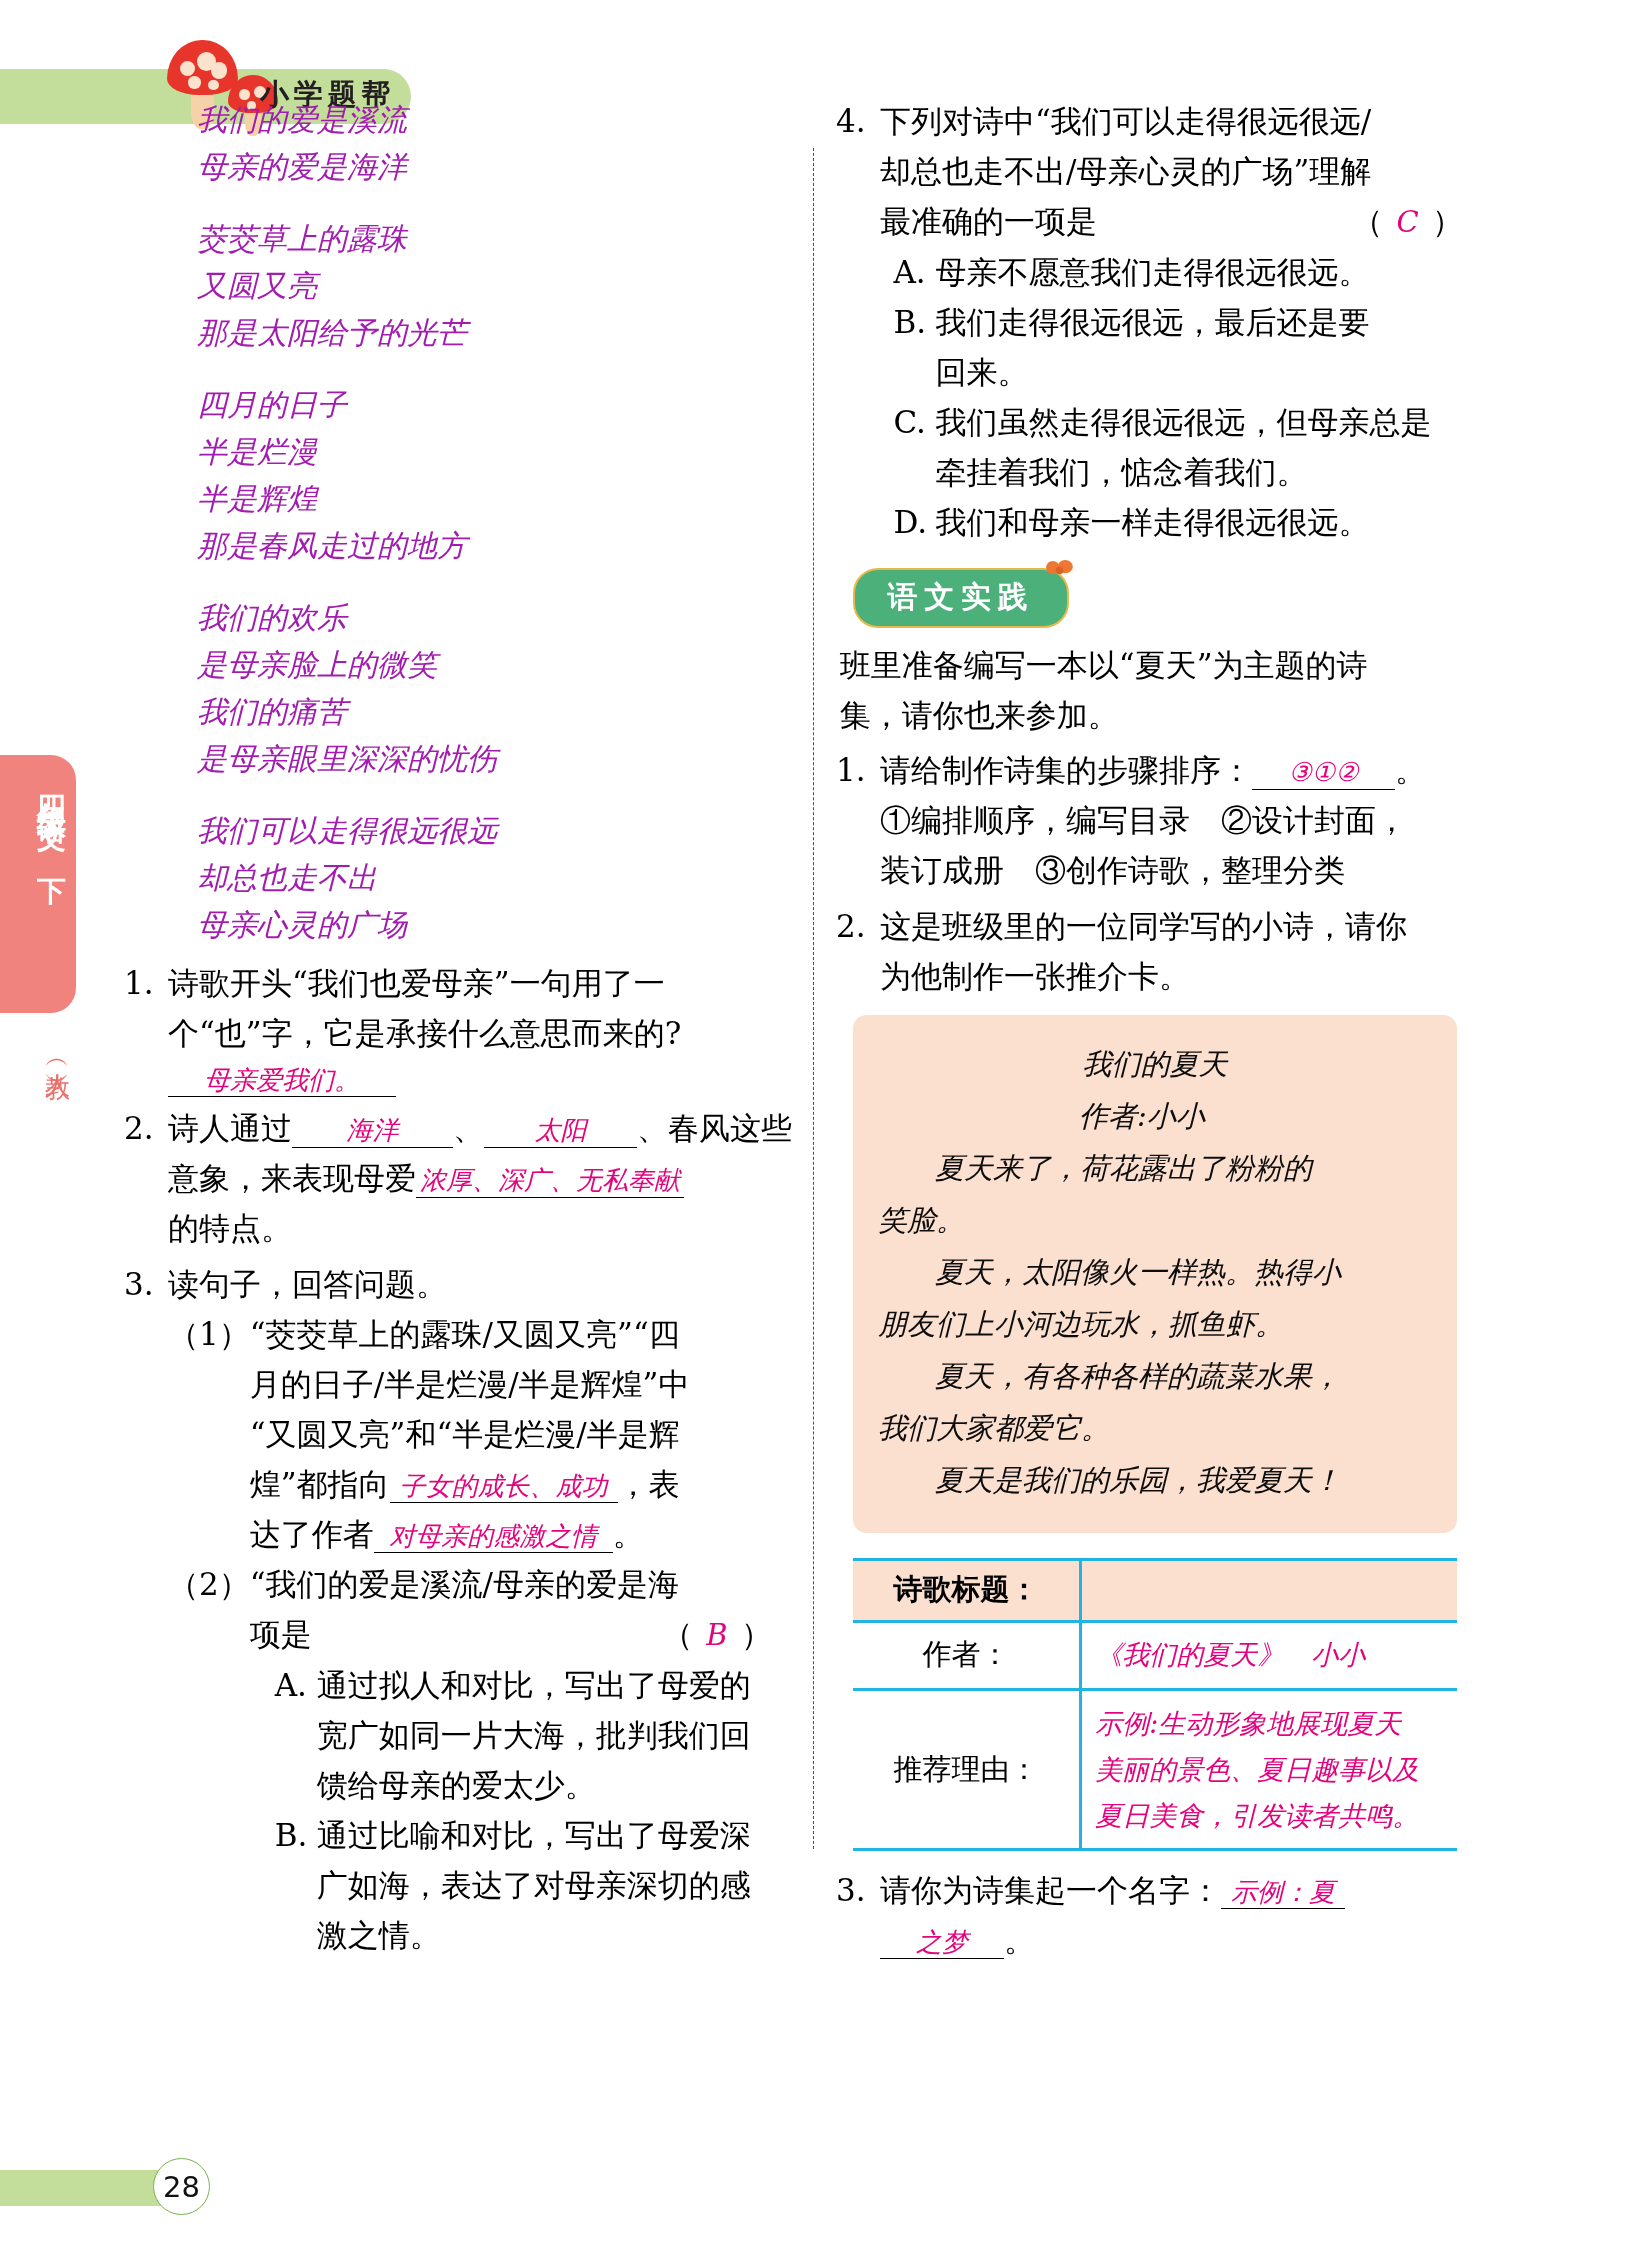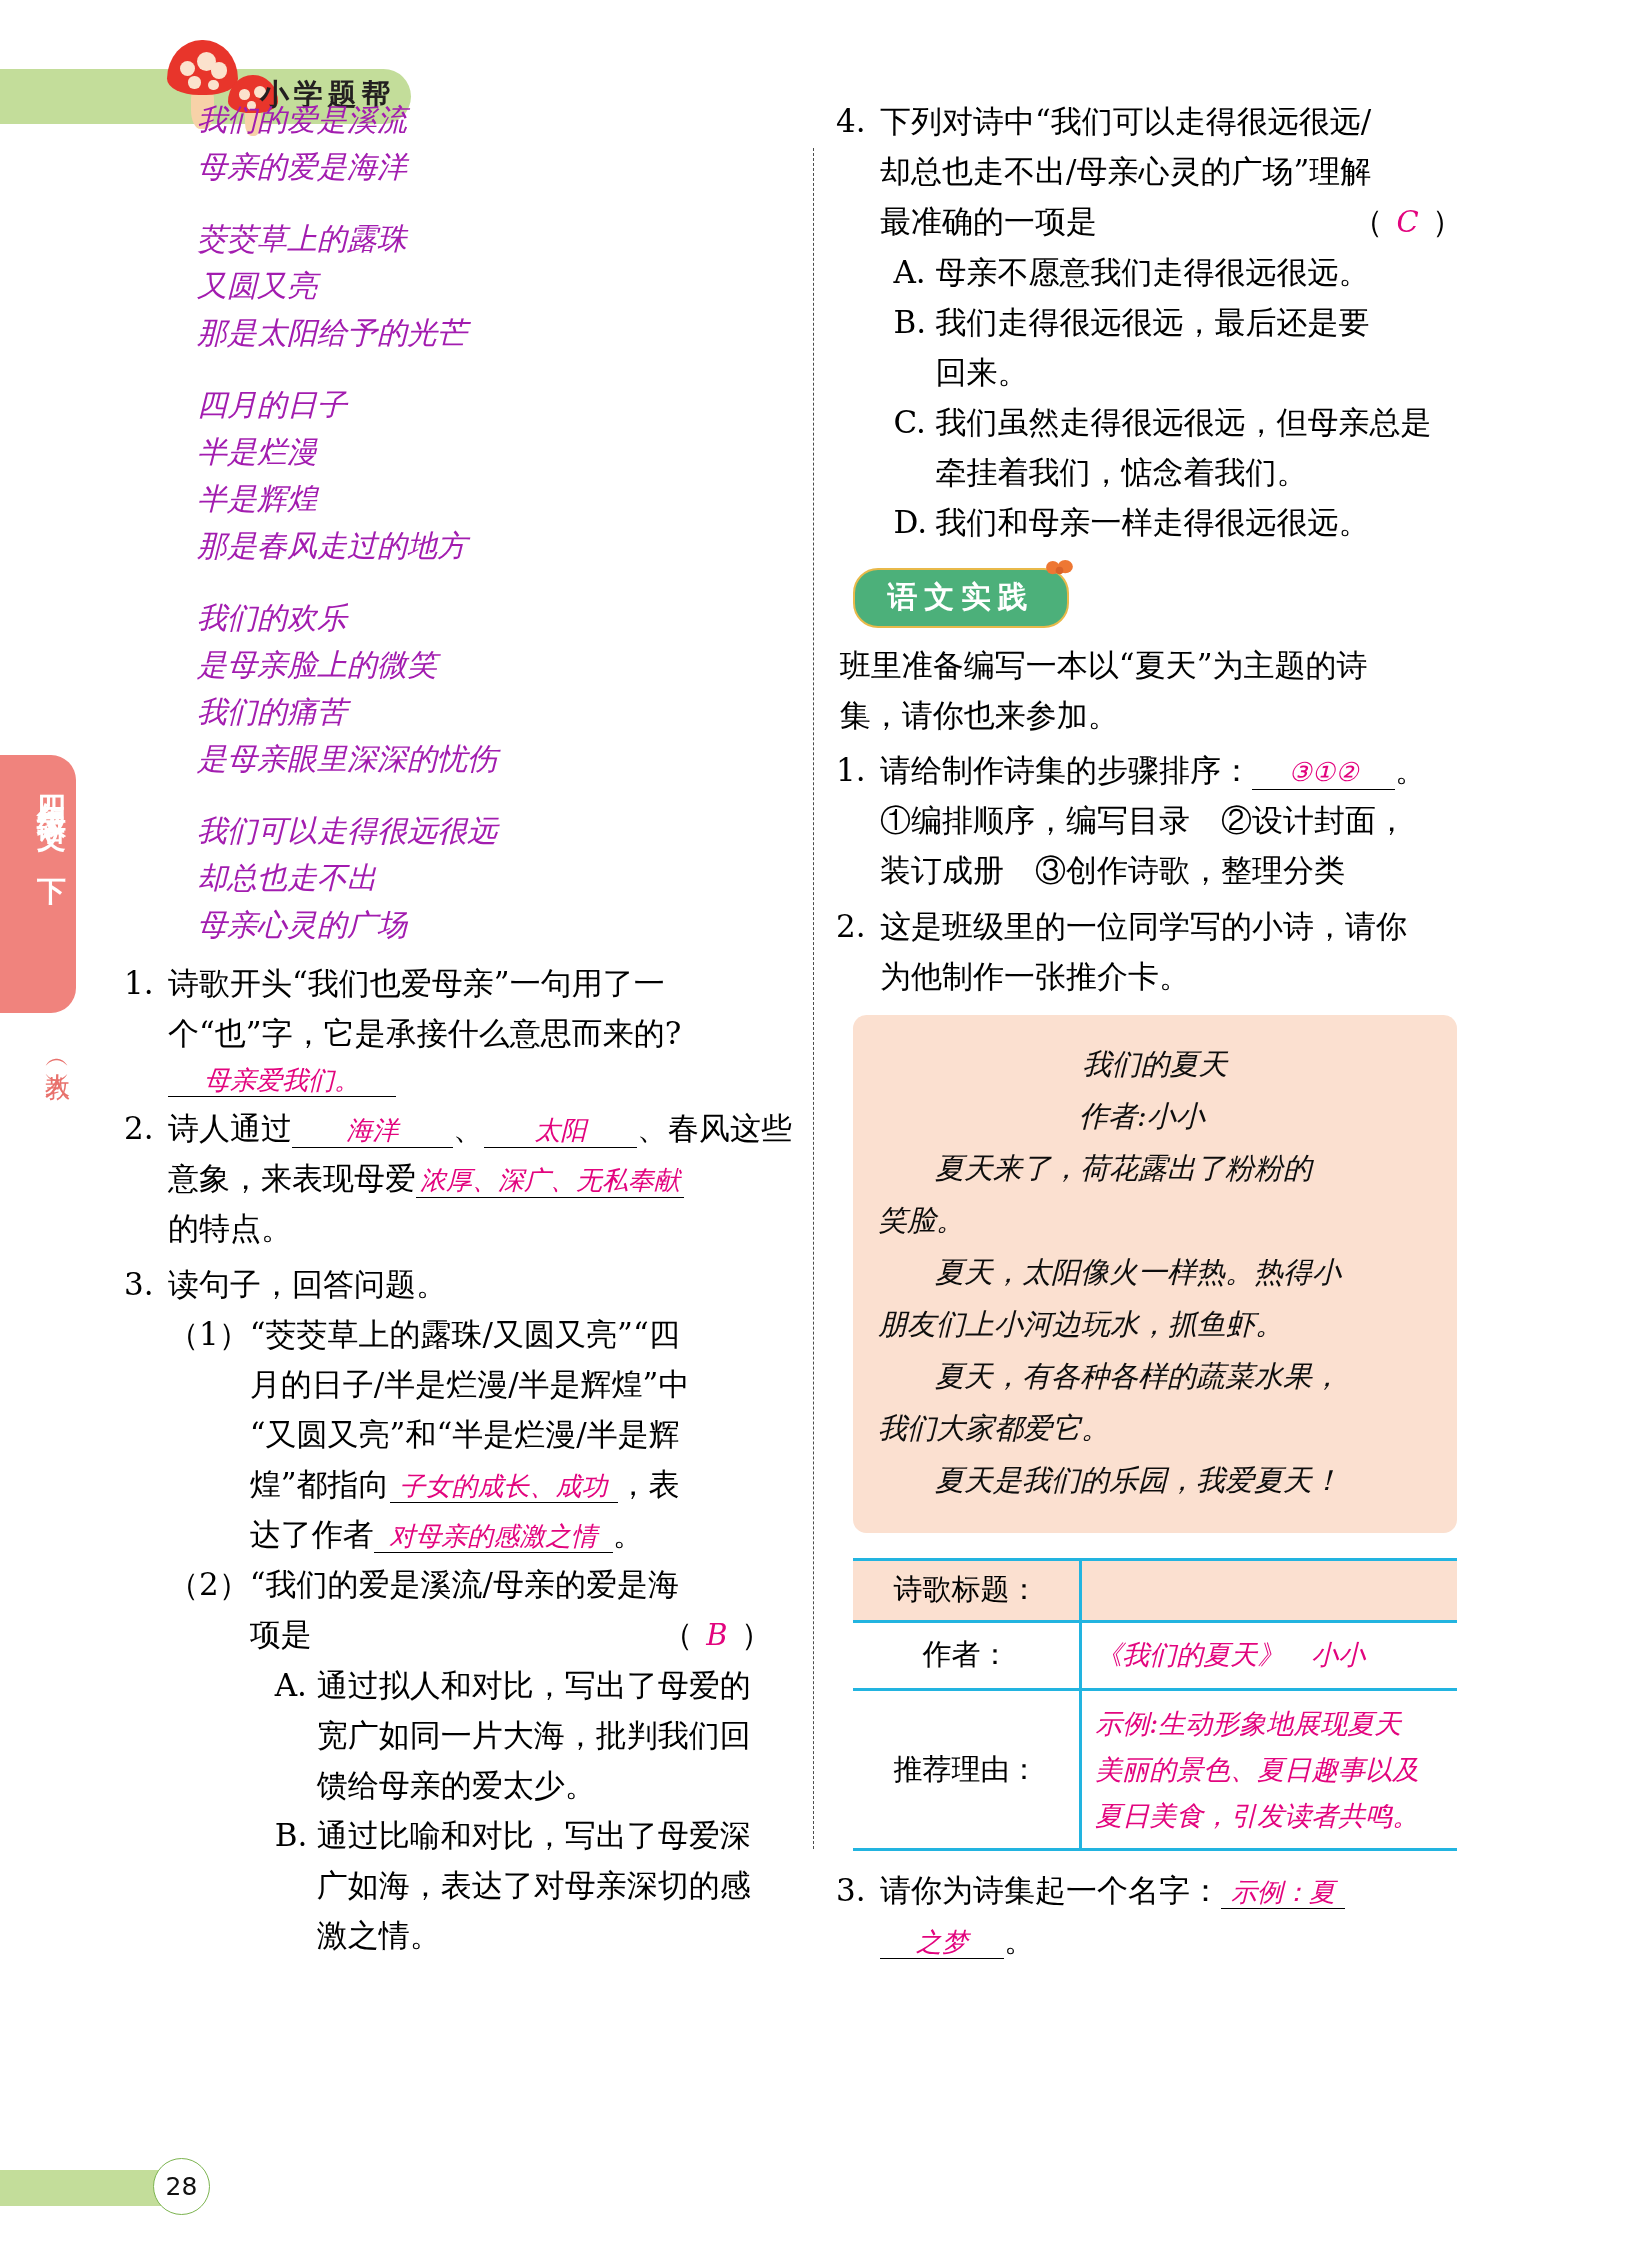--- a/index.html
+++ b/index.html
@@ -224,21 +224,21 @@
     padding: 9.6px 13.4px;
     font-size: 29px;
     font-family: "DejaVu Serif", serif;
     vertical-align: middle;
   }
   #rec-table td.label {
     width: 199px;
     text-align: center;
     border-right: 3.8px solid #22b4e0;
   }
-  #rec-table tr.head td.label { background: #fbe0d0; }
+  #rec-table tr.head td.label { background: #fbe0d0; font-weight: bold; }
   #rec-table tr.head td.value { background: #fbe0d0; }
   .tbl-ans {
     color: #e2047e;
     font-family: "DejaVu Serif", serif;
     font-style: italic;
     font-size: 27px;
     line-height: 46px;
     display: block;
   }
 
@@ -252,21 +252,21 @@
     border-bottom-right-radius: 18px;
   }
   #page-number {
     position: absolute;
     left: 153px; top: 2158px;
     width: 55px; height: 55px;
     border: 1.9px solid #7cb450;
     border-radius: 50%;
     background: #ffffff;
     color: #111;
-    font-size: 25px;
+    font-size: 29px;
     font-family: "DejaVu Sans", sans-serif;
     display: flex;
     align-items: center;
     justify-content: center;
   }
 </style>
 </head>
 <body>
 
 <div id="header-band"></div>

